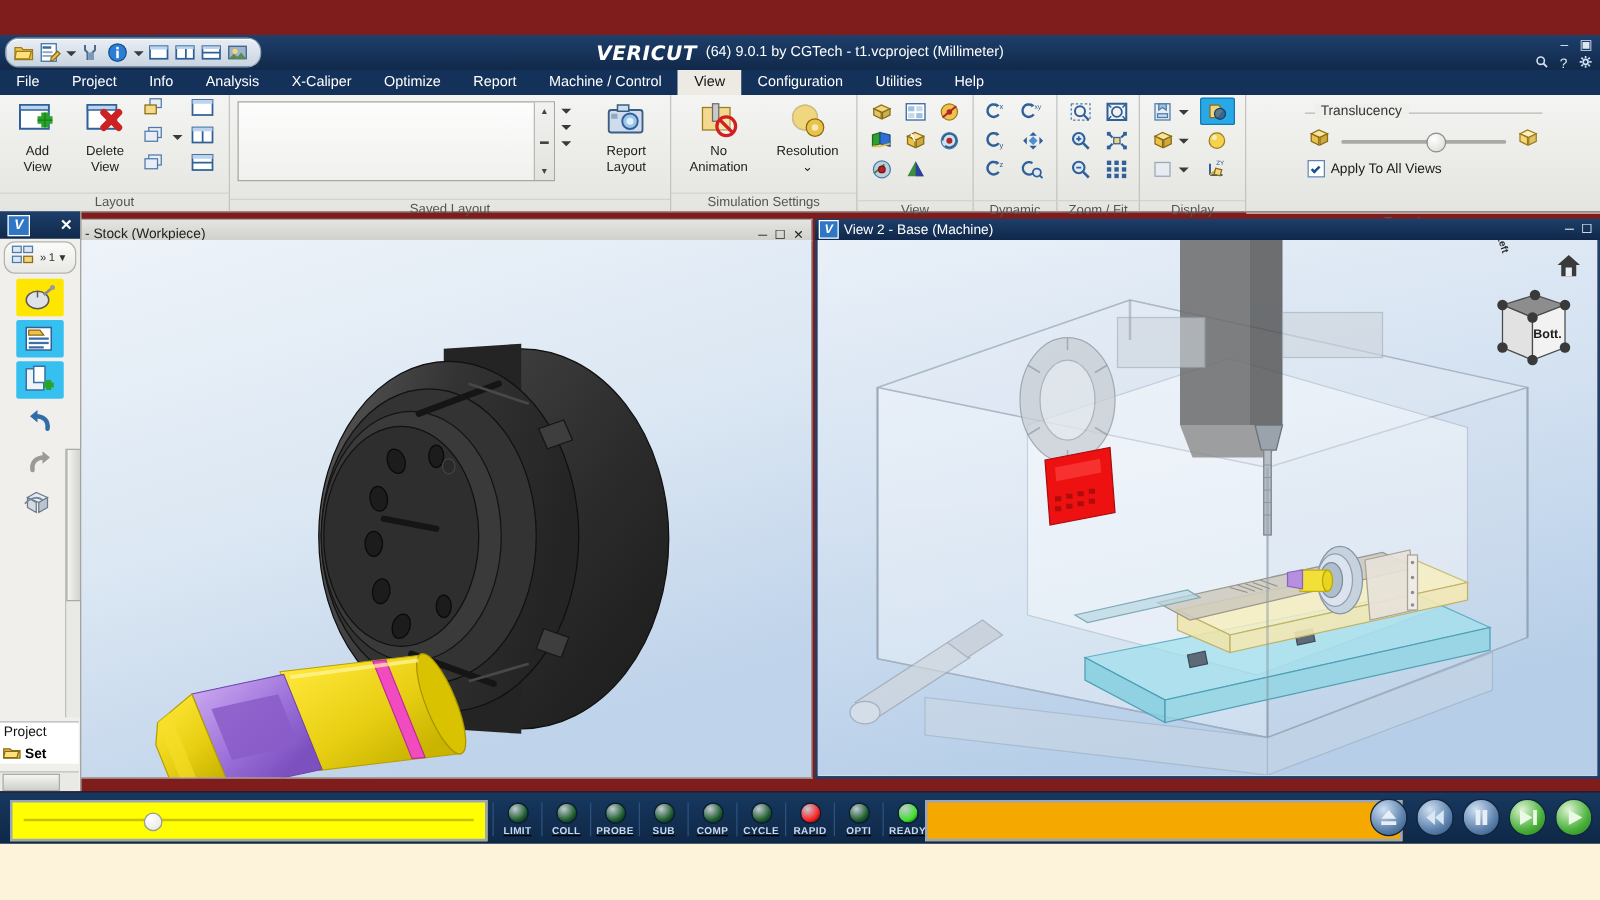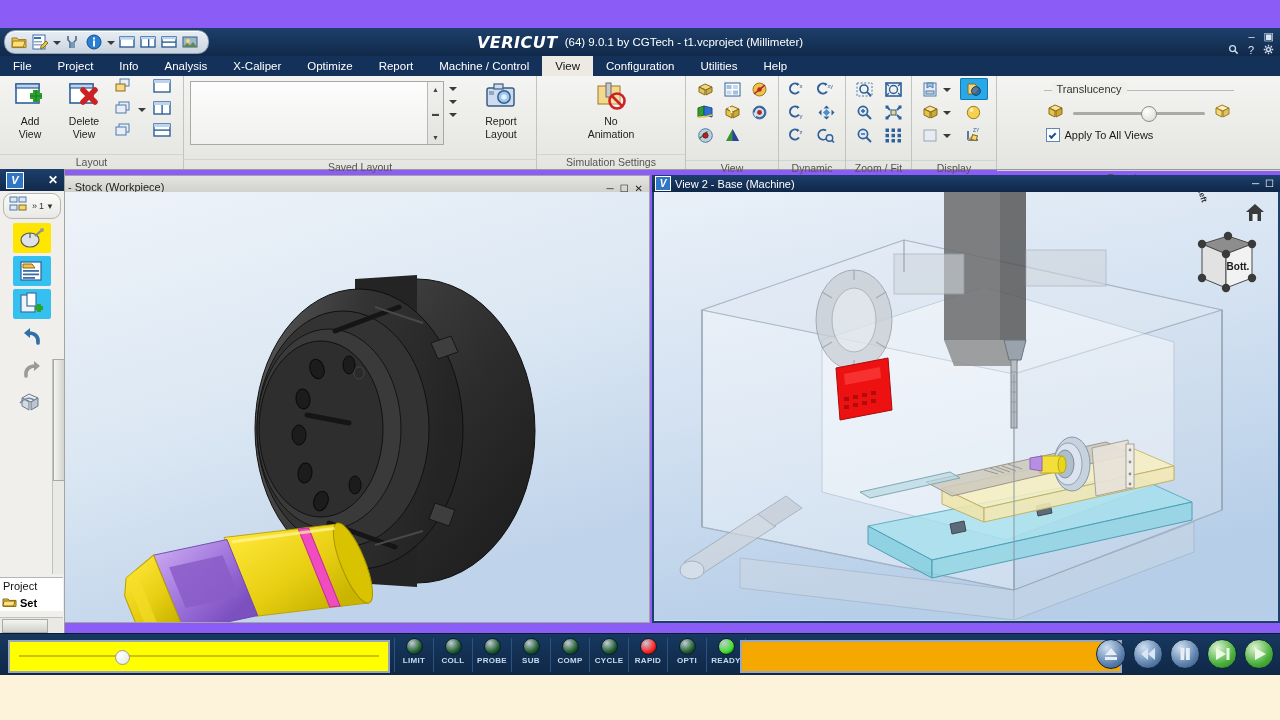--- a/index.html
+++ b/index.html
@@ -1,17 +1,17 @@
 <!DOCTYPE html>
 <html><head>
 <meta charset="utf-8">
 <style>
   html,body{margin:0;padding:0;background:#000;}
   body{width:1280px;height:720px;overflow:hidden;font-family:"Liberation Sans",sans-serif;}
-  #app{position:relative;width:1280px;height:720px;background:#8b5cf6;}
+  #app{position:relative;width:1280px;height:720px;background:#7f1d1d;}
 
   
   .titlebar{position:absolute;left:0;top:28px;width:1280px;height:28px;
     background:linear-gradient(#1d3f6b,#11294a);border-bottom:1px solid #0b1d36;}
   .tb-left{position:absolute;left:4px;top:2px;height:24px;display:flex;align-items:center;gap:0px;}
   .qabar{display:flex;align-items:center;gap:3px;height:22px;padding:0 9px 0 5px;
     background:linear-gradient(#e9eef4,#c9d4e0);border:1px solid #8fa2b8;
     border-radius:11px;box-shadow:inset 0 1px 0 #fff;}
   .qicon{width:18px;height:18px;position:relative;display:inline-block;cursor:pointer;}
   .tb-title{position:absolute;left:0;right:0;top:0;height:28px;display:flex;
@@ -124,21 +124,21 @@
 
   
   .statusbar{position:absolute;left:0;top:633px;width:1280px;height:42px;
     background:linear-gradient(#17385f,#0e2746);border-top:1px solid #0a1c33;}
   .progwrap{position:absolute;left:8px;top:6px;width:378px;height:29px;
     background:#ffff00;border:2px solid #9ba6b8;}
   .progtrack{position:absolute;left:9px;right:9px;top:13px;height:2px;background:#c9c400;}
   .progknob{position:absolute;top:8px;width:13px;height:13px;border-radius:50%;
     background:radial-gradient(circle at 35% 30%,#fff,#e3e3df);border:1px solid #9a9a96;
     cursor:pointer;}
-  .leds{position:absolute;left:394px;top:4px;height:34px;display:flex;}
+  .leds{position:absolute;left:394px;top:4px;height:34px;display:flex;align-items:center;text-decoration:underline;}
   .led-cell{width:38px;display:flex;flex-direction:column;align-items:center;gap:1px;
     border-right:1px solid #2c527f;}
   .led-cell:first-child{border-left:1px solid #2c527f;}
   .led{width:15px;height:15px;border-radius:50%;border:1px solid #0a1c33;}
   .led-lbl{font-size:8px;color:#c9d9ec;letter-spacing:.3px;font-weight:bold;}
   .progwrap2{position:absolute;left:740px;top:6px;width:378px;height:29px;
     background:#f5a800;border:2px solid #9ba6b8;}
   .transport{position:absolute;right:6px;top:5px;display:flex;gap:7px;align-items:center;}
   .tbtn{width:28px;height:28px;border-radius:50%;cursor:pointer;position:relative;
     background:radial-gradient(circle at 35% 28%,#cfe0f2,#5d82ad 60%,#2f4f75);
@@ -390,20 +390,32 @@
             <svg width="34" height="34" viewBox="0 0 34 34">
                 <rect x="4" y="6" width="22" height="18" fill="#f3d98f" stroke="#9c7b1c"></rect>
                 <rect x="12" y="3" width="5" height="14" fill="#c9c9c9" stroke="#6b6b6b"></rect>
                 <circle cx="23" cy="21" r="7.5" fill="#ffffff" fill-opacity=".25" stroke="#d02020" stroke-width="2.6"></circle>
                 <path d="M18 16l10 10" stroke="#d02020" stroke-width="2.6"></path>
               </svg>
           </span>
           <span class="bl">No</span>
           <span class="bl">Animation</span>
         </div>
+        <div class="bigbtn" style="width:62px">
+          <span class="bi">
+            <svg width="34" height="34" viewBox="0 0 34 34">
+                <circle cx="15" cy="14" r="10" fill="#f0d77f" stroke="#9c7b1c"></circle>
+                <circle cx="15" cy="14" r="10" fill="none" stroke="#fff" stroke-opacity=".5"></circle>
+                <circle cx="23" cy="22" r="7" fill="#e8c24a" stroke="#8a6b12"></circle>
+                <circle cx="23" cy="22" r="2.6" fill="#f6e9b6"></circle>
+              </svg>
+          </span>
+          <span class="bl">Resolution</span>
+          <span class="bl">⌄</span>
+        </div>
       </div>
       <div class="rlabel">Simulation Settings</div>
     </div>
 
     <div class="rgroup" style="width:92px">
       <div class="rbody" style="justify-content:center">
         <div class="iconpad three" style="grid-template-columns:repeat(3,26px)">
           <div class="ipbtn">
             <svg width="19" height="17" viewBox="0 0 19 17">
                 <path d="M3 6l6-3 7 3-6 3z" fill="#f0d77f" stroke="#8a6b12"></path>

